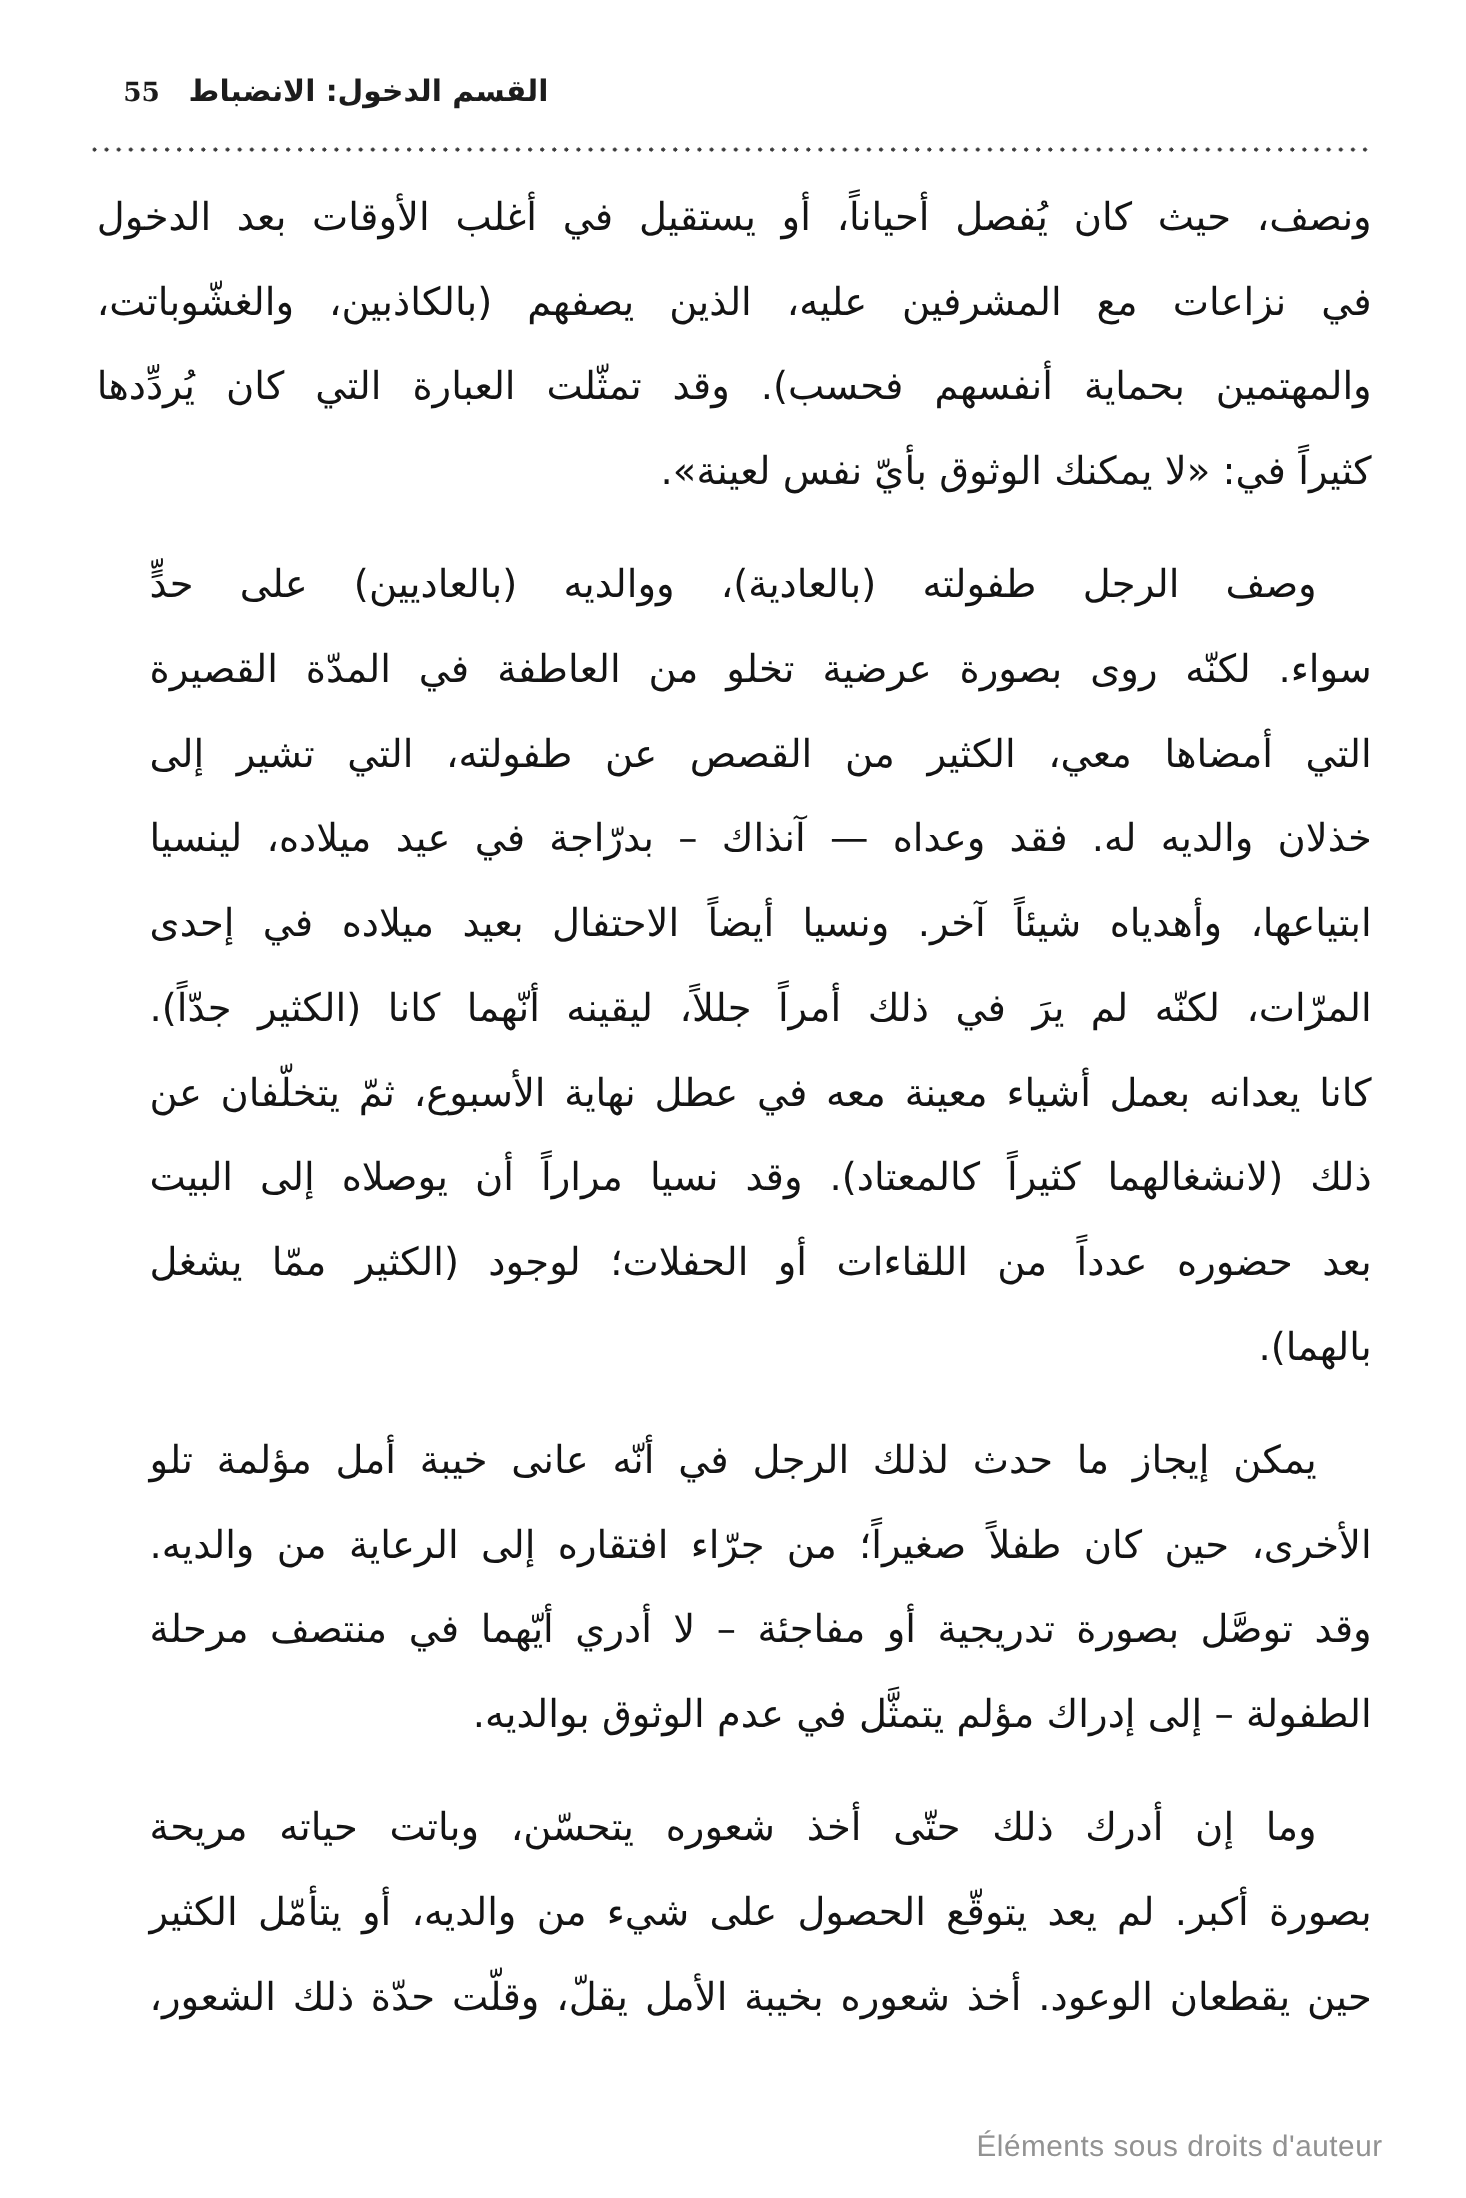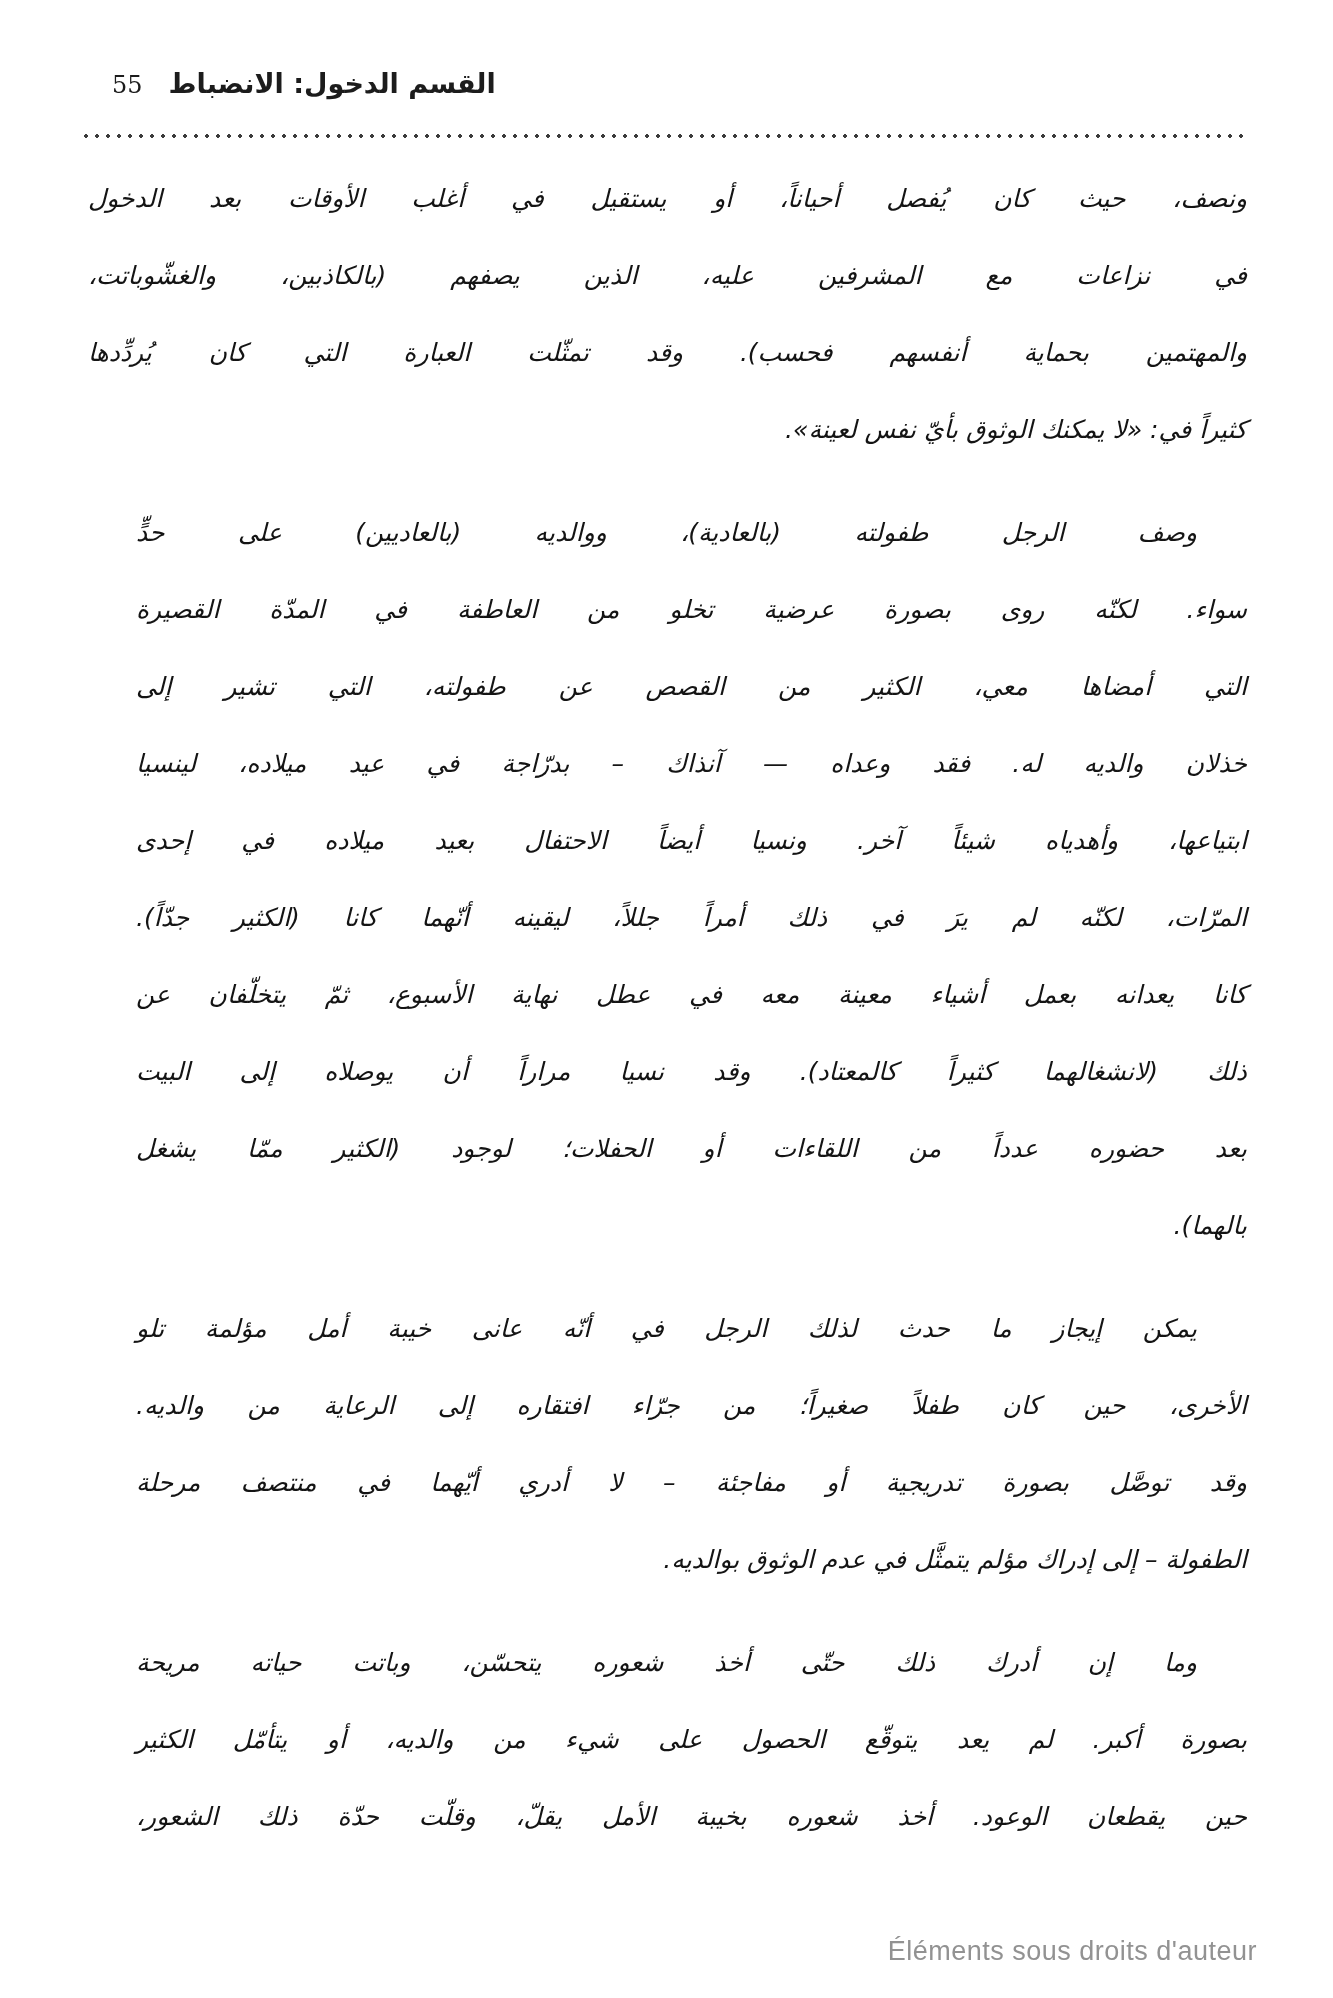--- a/index.html
+++ b/index.html
@@ -28,21 +28,21 @@
     color: #1c1c1c;
   }
   .running-head .head-title {
     font-size: 27px;
     font-weight: 700;
     letter-spacing: 0.5px;
     white-space: nowrap;
   }
   .running-head .page-number {
     font-size: 24px;
-    font-weight: 400;
+    font-weight: 700;
     font-family: "DejaVu Serif", serif;
   }
 
   
   .dotted-rule {
     position: absolute;
     top: 132px;
     left: 84px;
     width: 1164px;
     height: 8px;
@@ -52,23 +52,22 @@
   }
 
   
   .body-text {
     position: absolute;
     top: 160px;
     right: 86px;
     left: 88px;
     direction: rtl;
     color: #141414;
-    font-size: 25px;
+    font-size: 35px;
     line-height: 77px;
-    font-style: italic;
   }
   .paragraph { margin: 0; }
   .paragraph + .paragraph { margin-top: 26px; margin-left: 48px; }
   .text-line {
     text-align: justify;
     text-align-last: justify;
     white-space: nowrap;
     text-justify: inter-word;
   }
   .text-line.last-line {

